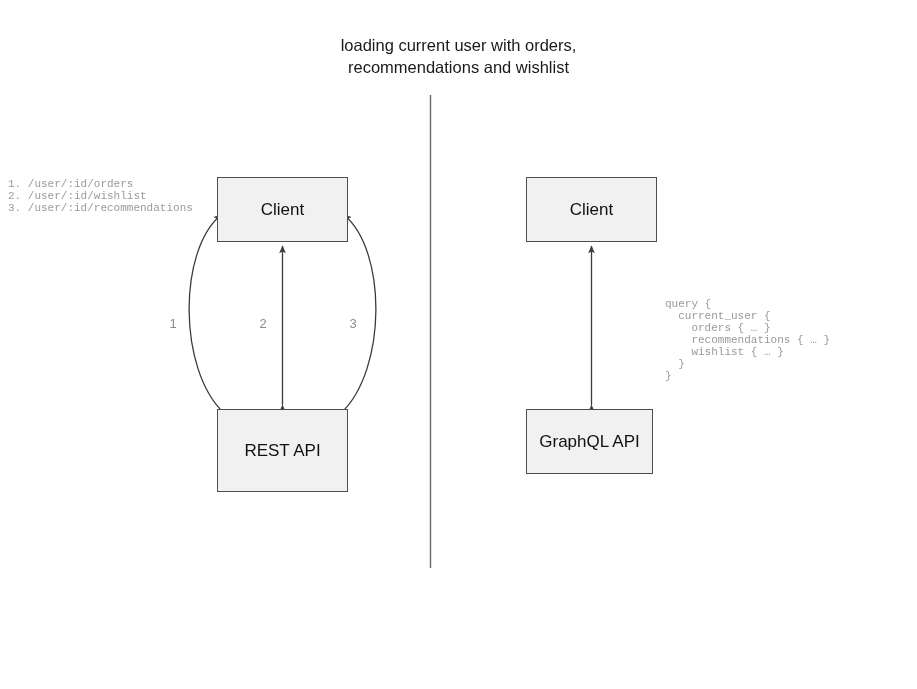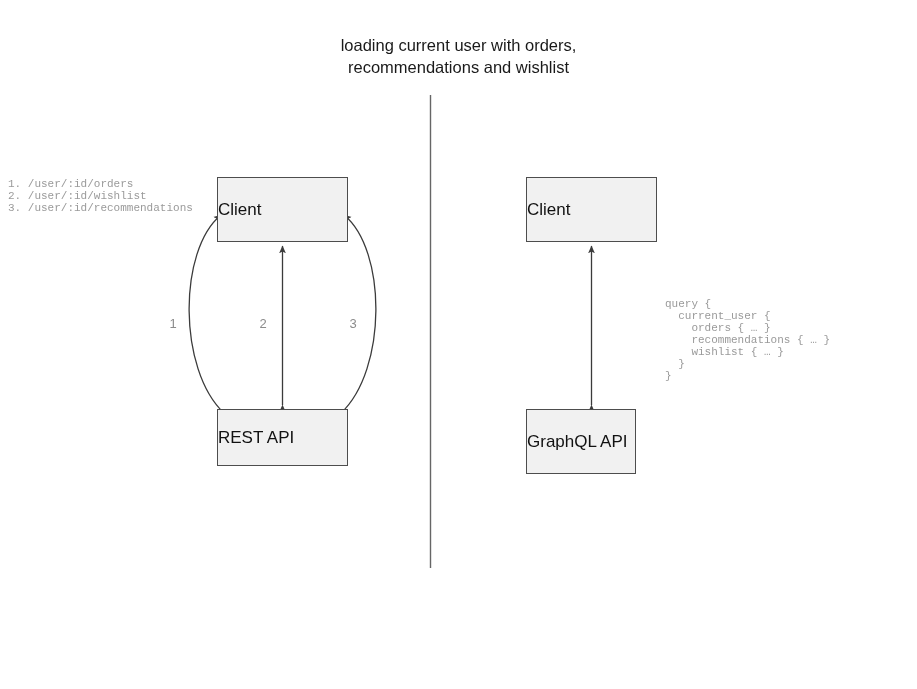--- a/index.html
+++ b/index.html
@@ -33,28 +33,28 @@
     white-space: pre-line;
     margin-top: 14px;
   }
   .node-box {
     position: absolute;
     box-sizing: border-box;
     background: #f1f1f1;
     border: 1.4px solid #4d4d4d;
     display: flex;
     align-items: center;
-    justify-content: flex-start;
+    justify-content: center;
     font-size: 17px;
     color: #111111;
   }
   #rest-client-box   { left: 217px; top: 177px; width: 131px; height: 65px; }
-  #rest-api-box      { left: 217px; top: 409px; width: 131px; height: 57px; }
+  #rest-api-box      { left: 217px; top: 409px; width: 131px; height: 83px; }
   #graphql-client-box{ left: 526px; top: 177px; width: 131px; height: 65px; }
-  #graphql-api-box   { left: 526px; top: 409px; width: 110px; height: 65px; }
+  #graphql-api-box   { left: 526px; top: 409px; width: 127px; height: 65px; }
 
   .mono-block {
     position: absolute;
     font-family: Liberation Mono, monospace;
     font-size: 11px;
     line-height: 12px;
     color: #9a9a9a;
     white-space: pre;
   }
   #rest-endpoints-list { left: 8px; top: 178px; }

